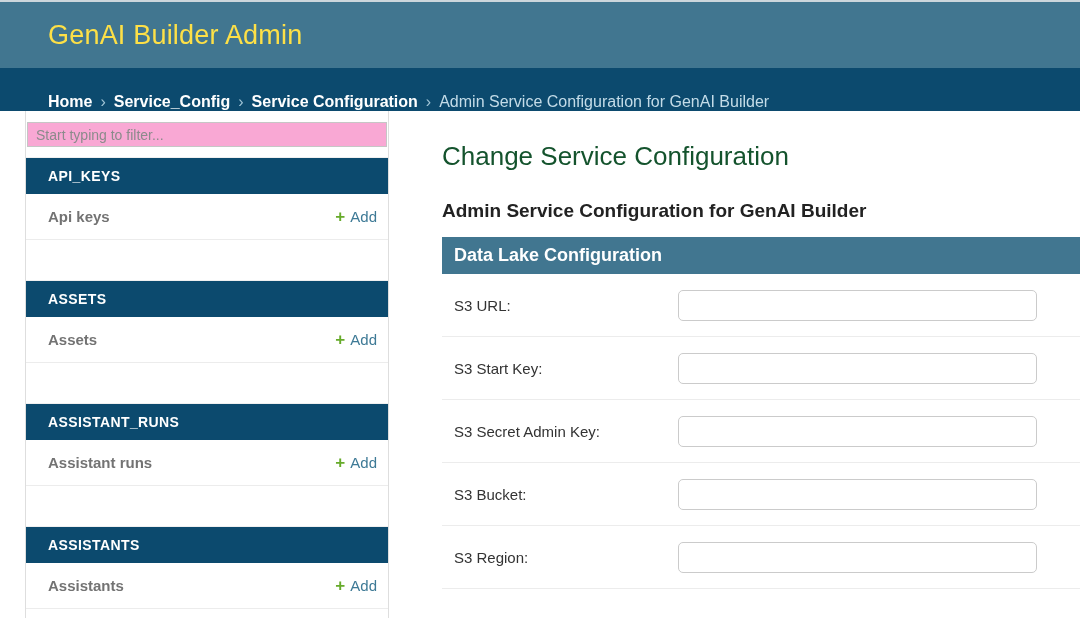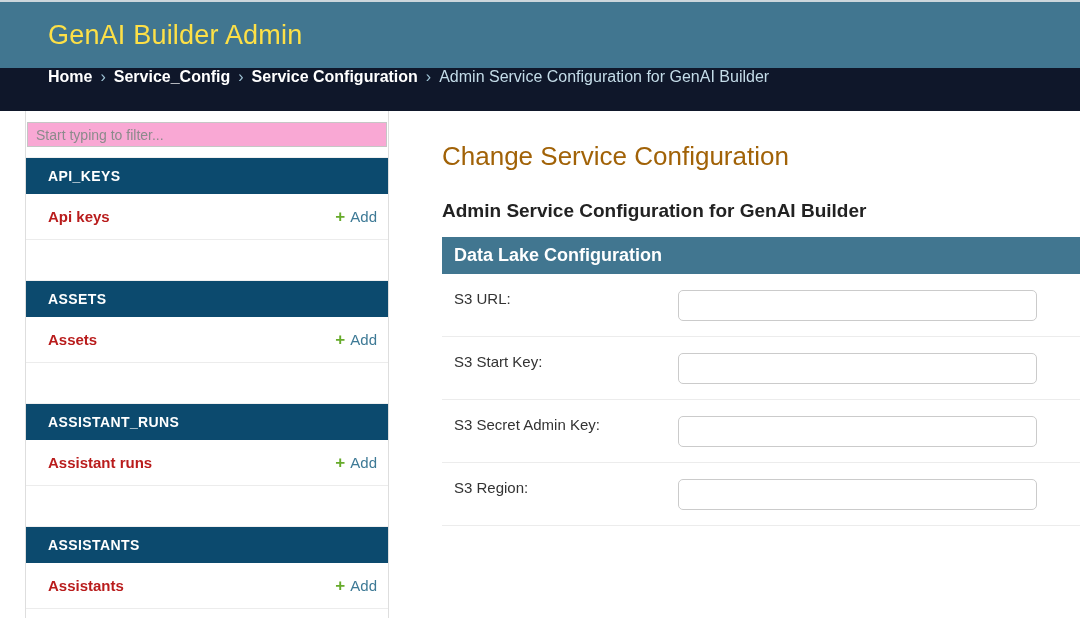--- a/index.html
+++ b/index.html
@@ -20,22 +20,22 @@
     display: flex; align-items: center;
     padding: 0 48px;
   }
   .app-header .site-title {
     color: #fde047; font-size: 27px; font-weight: 400;
     text-decoration: none; letter-spacing: 0.2px;
   }
 
   
   .breadcrumbs {
-    height: 43px; background: #0f172a;
-    display: flex; align-items: flex-start;
+    height: 43px; background: #0c4a6e;
+    display: flex; align-items: flex-end;
     padding: 0 48px; font-size: 16px;
     color: #c4dce8; white-space: nowrap;
   }
   .breadcrumbs a {
     color: #ffffff; text-decoration: none; font-weight: 600;
   }
   .breadcrumbs .sep { margin: 0 8px; color: #9fc3d5; font-weight: 400; }
   .breadcrumbs .current { color: #c4dce8; font-weight: 400; }
 
   
@@ -65,49 +65,49 @@
     background: #0c4a6e; color: #fff;
     font-size: 14px; font-weight: 700; letter-spacing: 0.4px;
     padding: 9px 22px; line-height: 18px;
   }
   .model-row {
     display: flex; align-items: center; justify-content: space-between;
     padding: 12px 11px 12px 22px;
     border-bottom: 1px solid #ececec;
   }
   .model-link {
-    color: #b91c1c; font-size: 15px; font-weight: 600; text-decoration: none;
+    color: #737373; font-size: 15px; font-weight: 600; text-decoration: none;
     line-height: 21px;
   }
   .add-link {
     color: #3e7a96; font-size: 15px; font-weight: 500; text-decoration: none;
     display: inline-flex; align-items: center; line-height: 21px;
   }
   .add-link .plus {
     color: #67ab2b; font-weight: 700; font-size: 17px; margin-right: 5px;
     line-height: 17px;
   }
 
   
   .main { flex: 1; padding: 30px 0 0 53px; min-width: 0; }
   .page-title {
     margin: 0 0 27px 0;
-    font-size: 26px; font-weight: 400; color: #a16207; line-height: 31px;
+    font-size: 26px; font-weight: 400; color: #14532d; line-height: 31px;
   }
   .form-title {
     margin: 0 0 14px 0;
     font-size: 19px; font-weight: 700; color: #222; line-height: 24px;
   }
   .fieldset-caption {
     background: #417690; color: #fff;
     font-size: 18px; font-weight: 600;
     padding: 9px 12px; line-height: 19px;
   }
   .form-row {
-    display: flex; align-items: flex-start;
+    display: flex; align-items: center;
     padding: 16px 0 15px 12px;
     border-bottom: 1px solid #ececec;
   }
   .form-row label {
     flex: 0 0 224px; font-size: 15px; color: #333;
   }
   .form-row input[type="text"] {
     width: 359px; height: 31px;
     border: 1px solid #cbcbcb; border-radius: 5px;
     padding: 0 8px; font-size: 14px; color: #333;
@@ -198,20 +198,24 @@
     <div class="form-row">
       <label>S3 Start Key:</label>
       <input type="text" value="" style="">
     </div>
 
     <div class="form-row">
       <label>S3 Secret Admin Key:</label>
       <input type="text" value="" style="">
     </div>
 
+    <div class="form-row">
+      <label>S3 Bucket:</label>
+      <input type="text" value="" style="">
+    </div>
 
     <div class="form-row">
       <label>S3 Region:</label>
       <input type="text" value="" style="">
     </div>
   </main>
 
 </div>
 
 </body></html>

